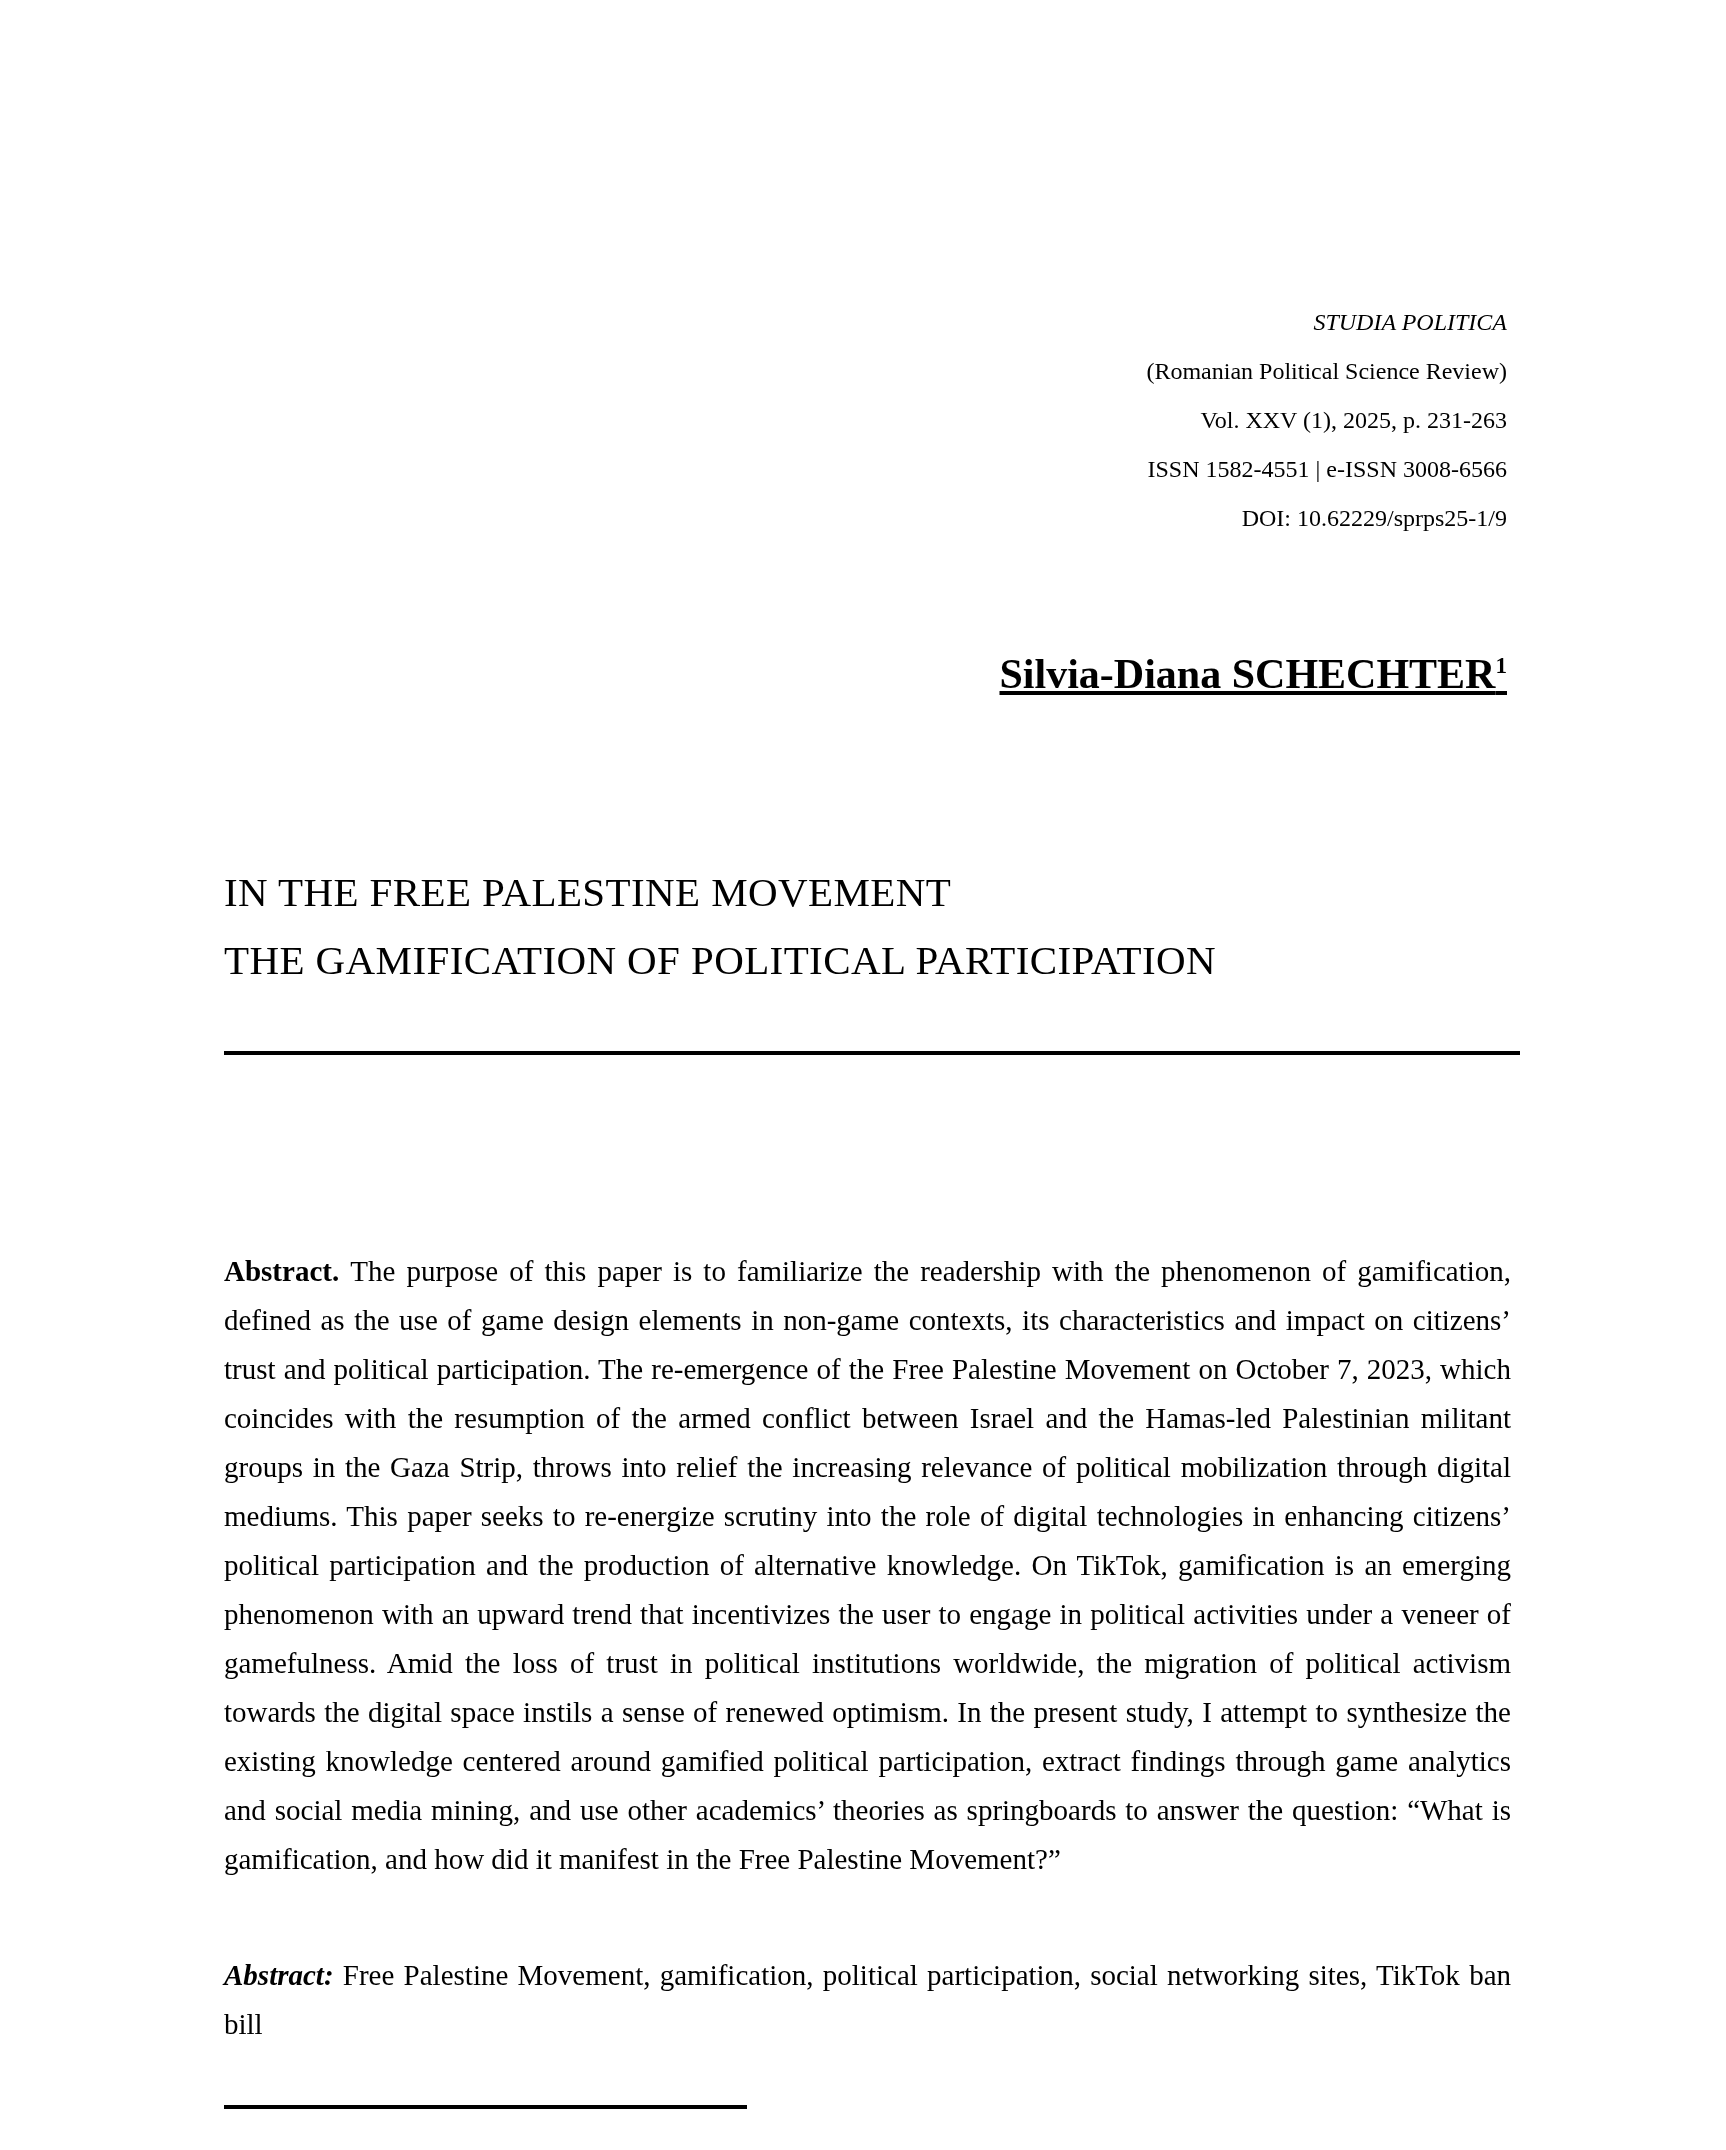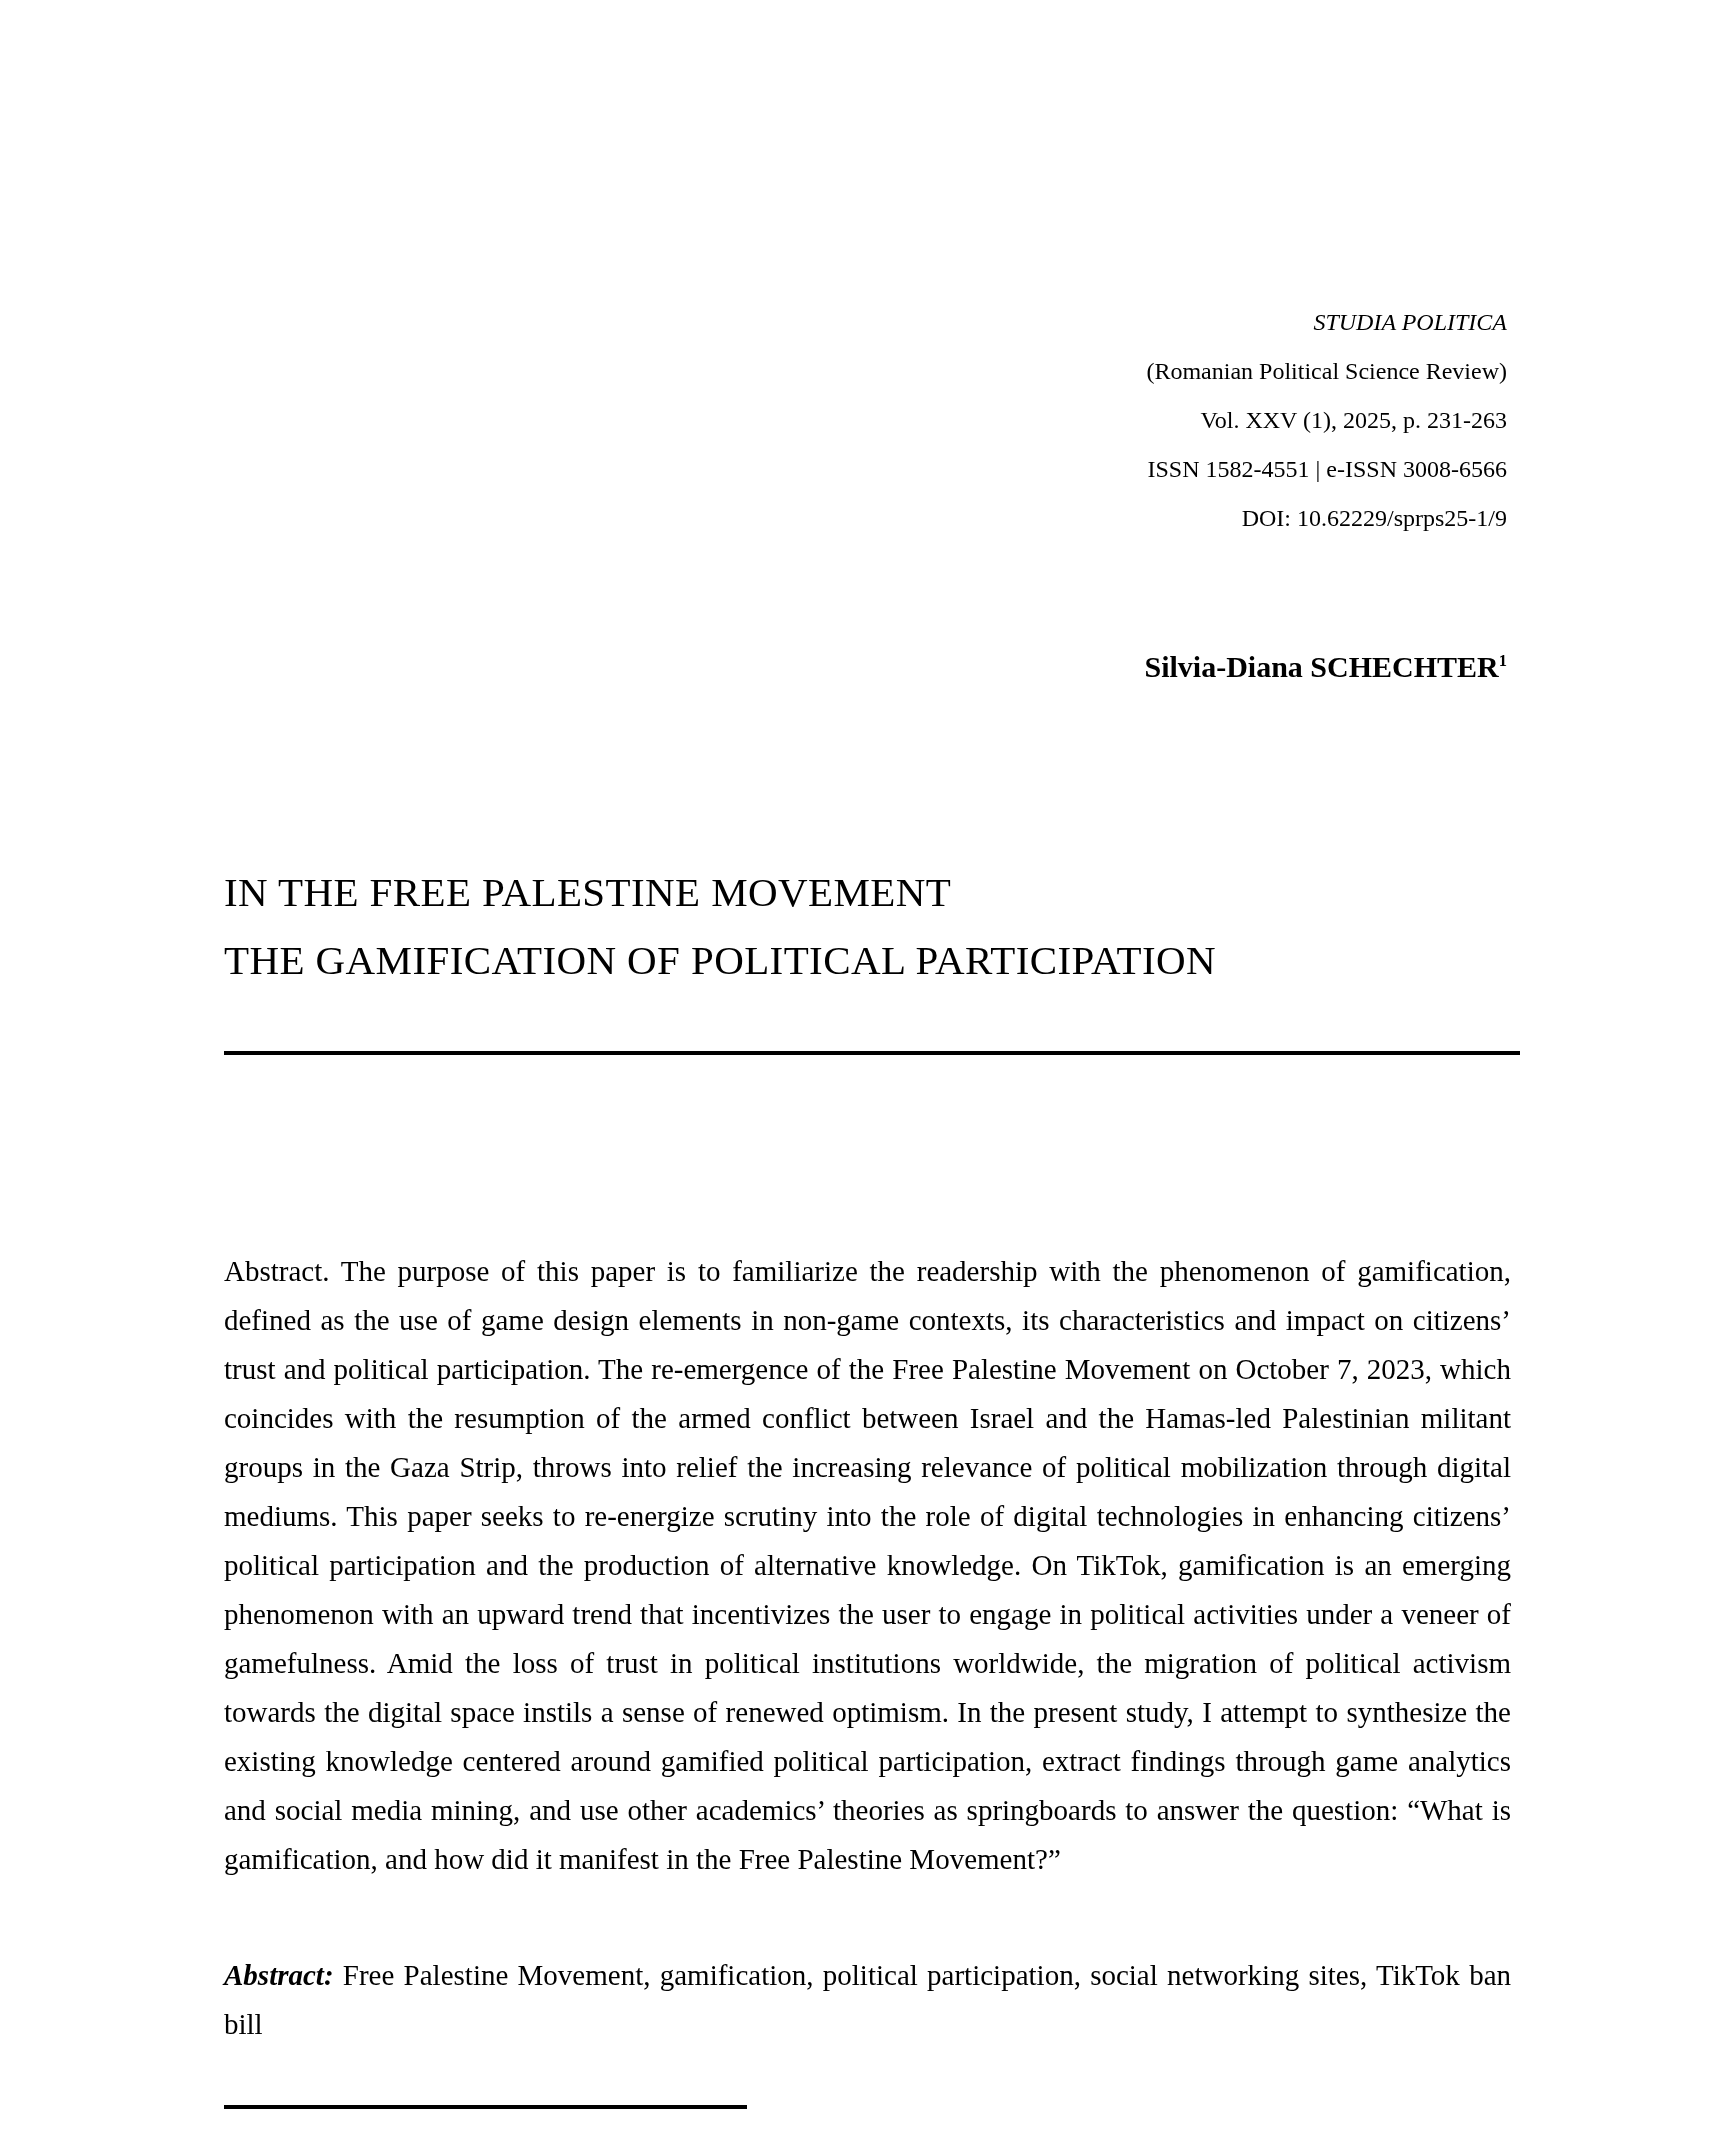--- a/index.html
+++ b/index.html
@@ -27,23 +27,24 @@
     line-height: 49px;
     white-space: nowrap;
   }
   .journal-header .jt-italic { font-style: italic; }
 
   
   .author-line {
     position: absolute;
     top: 650px;
     right: 220px;
-    font-size: 30px;
+    font-size: 42px;
     font-weight: bold;
     white-space: nowrap;
+    text-decoration: underline;
   }
   .author-line sup {
     font-size: 55%;
     vertical-align: super;
     line-height: 0;
   }
 
   
   .article-title {
     position: absolute;
@@ -71,21 +72,21 @@
     position: absolute;
     top: 1218px;
     left: 224px;
     width: 1287px;
     font-size: 29px;
     line-height: 49px;
     text-align: justify;
     text-align-last: left;
     hyphens: none;
   }
-  .abstract-paragraph .abstract-label { font-weight: normal; }
+  .abstract-paragraph .abstract-label { font-weight: bold; }
 
   
   .keywords-paragraph {
     position: absolute;
     top: 1922px;
     left: 224px;
     width: 1287px;
     font-size: 29px;
     line-height: 49px;
     text-align: justify;

